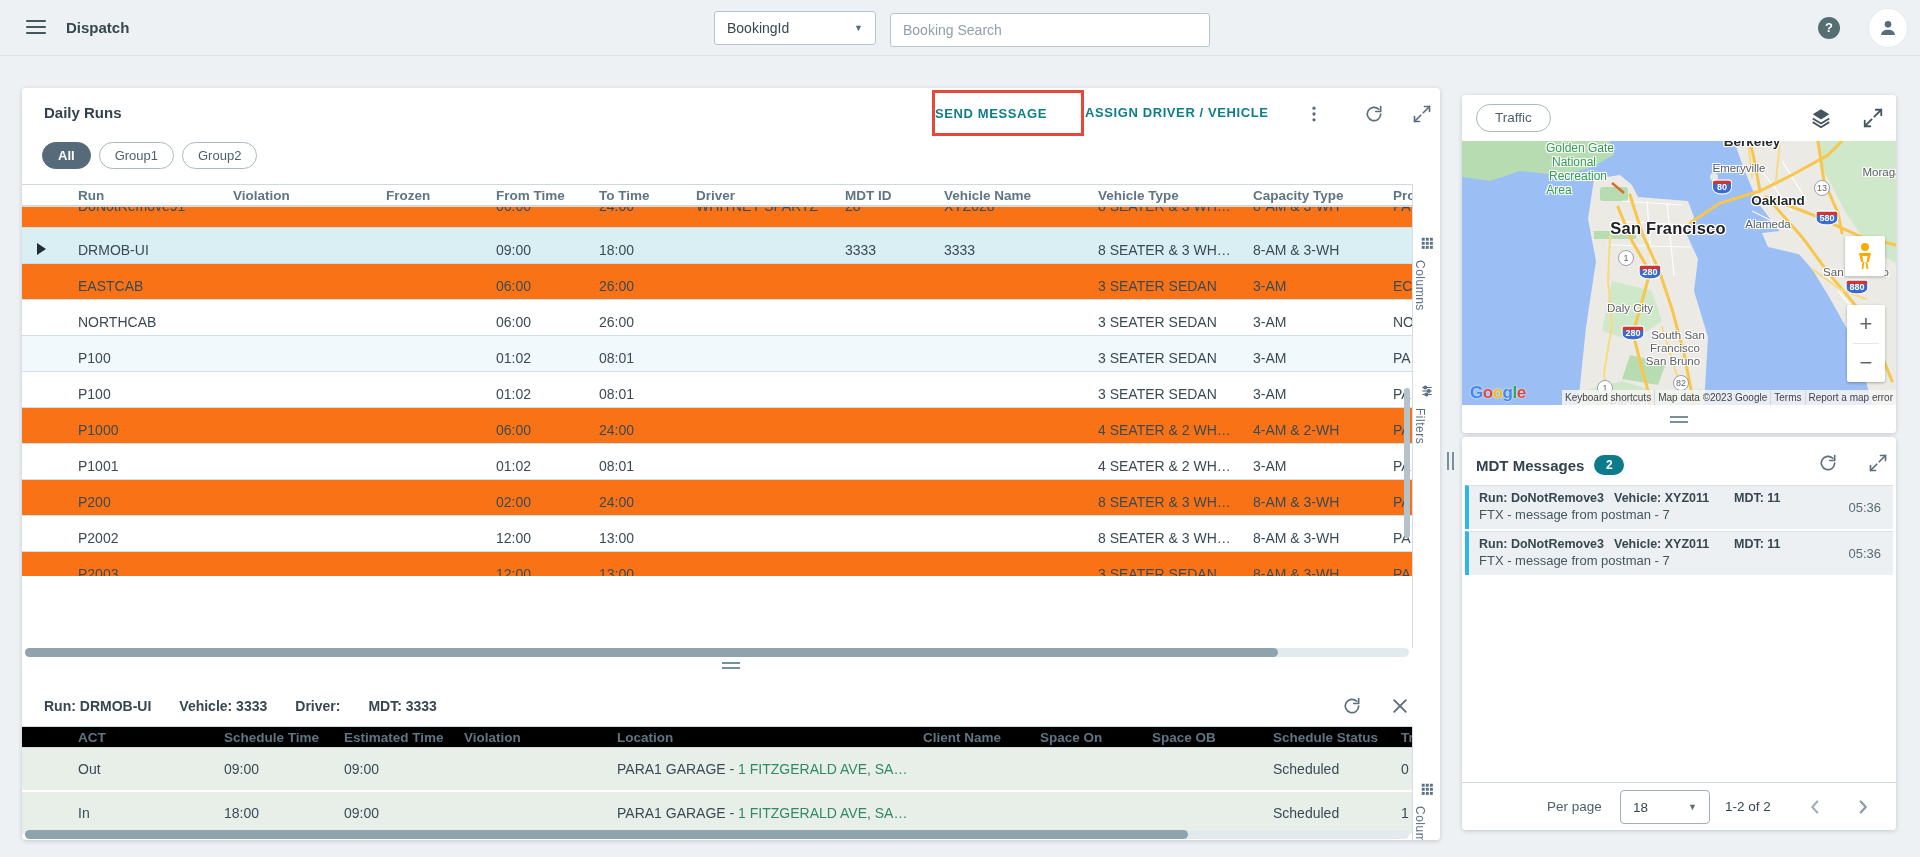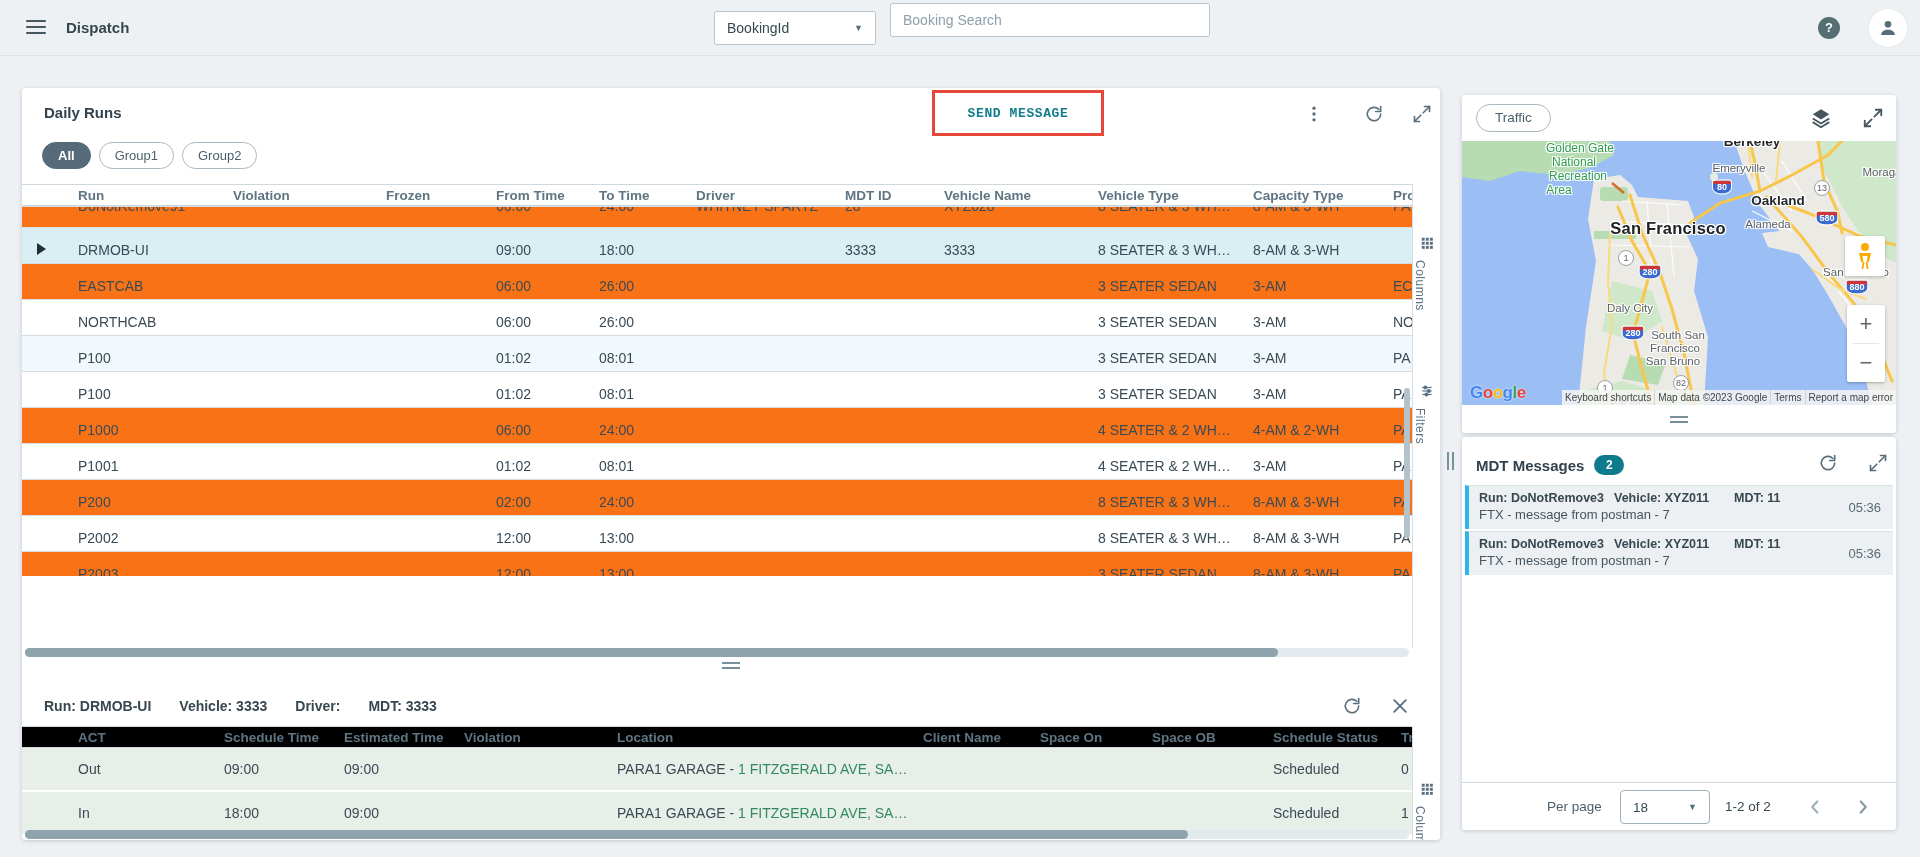--- a/index.html
+++ b/index.html
@@ -7,34 +7,34 @@
   body { font-family:"Liberation Sans", sans-serif; background:#edf1f4; color:#37474f; }
   .app { position:relative; width:1920px; height:857px; }
 
   
   .topbar { position:absolute; left:0; top:0; width:100%; height:56px; background:#edf1f4; border-bottom:1px solid #dde4e9; z-index:5; }
   .hamburger { position:absolute; left:26px; top:20px; width:20px; height:16px; cursor:pointer; }
   .hamburger span { display:block; height:2px; background:#46565f; margin-bottom:4px; border-radius:1px; }
   .app-title { position:absolute; left:66px; top:19px; font-size:15px; font-weight:700; color:#37474f; }
   .booking-type { position:absolute; left:714px; top:11px; width:162px; height:34px; background:#fff; border:1px solid #b9c4cc; border-radius:3px; font-size:14px; color:#37474f; display:flex; align-items:center; padding:0 12px; justify-content:space-between; cursor:pointer; }
   .booking-type .caret { font-size:9px; color:#546e7a; }
-  .booking-search { position:absolute; left:890px; top:3px; width:320px; height:34px; background:#fff; border:1px solid #b9c4cc; border-radius:3px; font-size:14px; padding:16px 12px; color:#37474f; font-family:"Liberation Sans",sans-serif; }
+  .booking-search { position:absolute; left:890px; top:13px; width:320px; height:34px; background:#fff; border:1px solid #b9c4cc; border-radius:3px; font-size:14px; padding:16px 12px; color:#37474f; font-family:"Liberation Sans",sans-serif; }
   .booking-search::placeholder { color:#8fa0ab; }
   .help-btn { position:absolute; left:1818px; top:17px; width:22px; height:22px; border-radius:50%; background:#546e72; color:#fff; font-size:13px; font-weight:700; text-align:center; line-height:22px; cursor:pointer; }
   .avatar { position:absolute; left:1869px; top:9px; width:38px; height:38px; border-radius:50%; background:#fff; display:flex; align-items:center; justify-content:center; cursor:pointer; box-shadow:0 0 2px rgba(0,0,0,.08); }
 
   .panel { position:absolute; background:#fff; border-radius:4px; box-shadow:0 1px 4px rgba(45,60,72,.22); }
 
   
   .daily-runs { left:22px; top:88px; width:1418px; height:752px; overflow:hidden; }
   .dr-title { position:absolute; left:22px; top:16px; font-size:15px; font-weight:700; color:#33424c; }
   .chips { position:absolute; left:20px; top:54px; display:flex; gap:8px; }
   .chip { height:27px; padding:0 15px; border-radius:14px; border:1px solid #a9b8c1; background:#fff; color:#4c5f6b; font-size:13px; line-height:25px; cursor:pointer; }
   .chip.active { background:#566b79; border-color:#566b79; color:#fff; font-weight:700; }
-  .red-box { position:absolute; left:910px; top:2px; width:172px; height:46px; border:3px solid #e5473a; display:flex; align-items:center; justify-content:center;font-family:Liberation Mono, monospace; }
+  .red-box { position:absolute; left:910px; top:2px; width:152px; height:46px; border:3px solid #e5473a; display:flex; align-items:center; justify-content:flex-start; }
   .link-btn { color:#0e7d8a; font-size:13px; font-weight:700; letter-spacing:.6px; cursor:pointer; white-space:nowrap; }
   .assign-btn { position:absolute; left:1063px; top:2px; height:46px; line-height:46px; }
   .icon-btn { position:absolute; top:14px; width:24px; height:24px; color:#5a6f7b; cursor:pointer; display:flex; align-items:center; justify-content:center; }
   .icon-btn svg { width:20px; height:20px; }
   .kebab-pos { left:1280px; } .refresh-pos { left:1340px; } .expand-pos { left:1388px; }
 
   .grid-row { display:grid; align-items:center; }
   .dr-thead { position:absolute; left:0; top:96px; width:1390px; height:22px; border-top:1px solid #cfd8dc; border-bottom:1px solid #cfd8dc; background:#fff; }
   .th { font-size:13.5px; font-weight:700; color:#5f7582; white-space:nowrap; overflow:hidden; }
   .dr-rows { position:absolute; left:0; top:118px; width:1390px; height:442px; overflow:hidden; }
@@ -150,20 +150,21 @@
         </svg>
     </div>
   </header>
 
   <section class="panel daily-runs">
     <div class="dr-title">Daily Runs</div>
 
     <div class="red-box">
       <span class="link-btn">SEND MESSAGE</span>
     </div>
+    <span class="link-btn assign-btn">ASSIGN DRIVER / VEHICLE</span>
 
     <div class="icon-btn kebab-pos">
       <svg viewBox="0 0 24 24" fill="currentColor">
           <circle cx="12" cy="5" r="2"></circle>
           <circle cx="12" cy="12" r="2"></circle>
           <circle cx="12" cy="19" r="2"></circle>
         </svg>
     </div>
     <div class="icon-btn refresh-pos">
       <svg viewBox="0 0 24 24" fill="none" stroke="currentColor" stroke-width="2" stroke-linecap="round">

